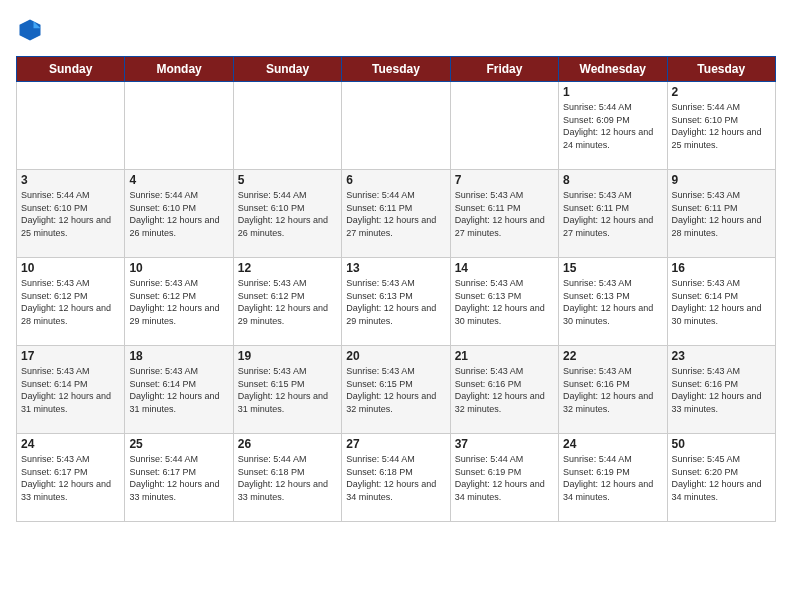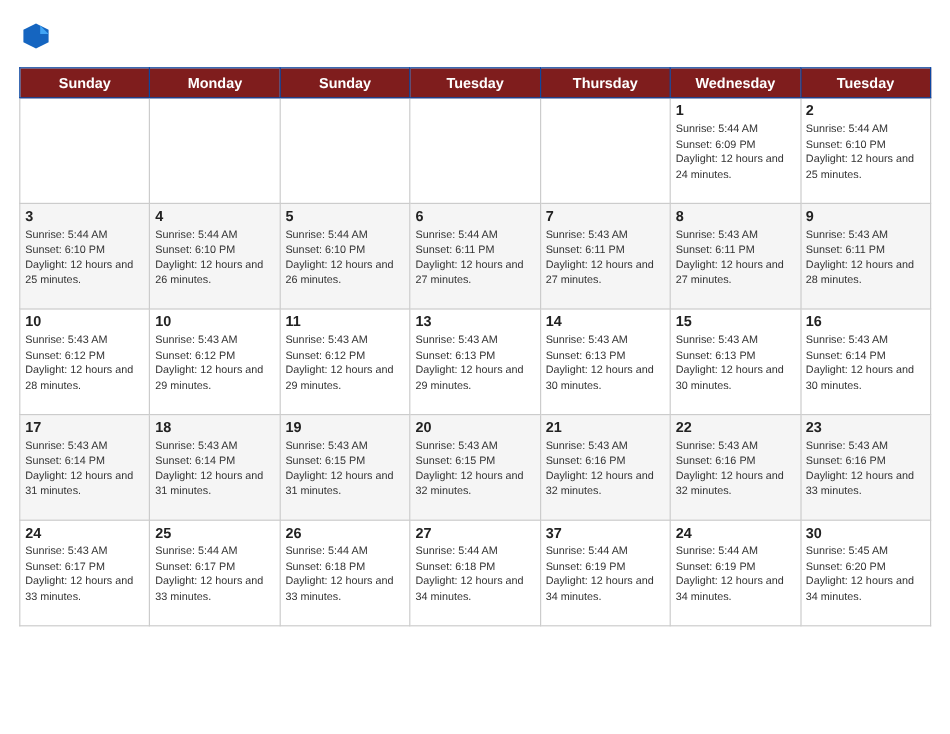--- a/index.html
+++ b/index.html
@@ -105,21 +105,21 @@
   </div>
 </div>
 
 <table>
   <thead>
     <tr id="thead-row">
         <th>Sunday</th>
         <th>Monday</th>
         <th>Sunday</th>
         <th>Tuesday</th>
-        <th>Thursday</th>
+        <th>Friday</th>
         <th>Wednesday</th>
         <th>Tuesday</th>
       </tr>
   </thead>
   <tbody id="calendar-body">
       <tr>
         <td class="empty-cell"></td>
         <td class="empty-cell"></td>
         <td class="empty-cell"></td>
         <td class="empty-cell"></td>
@@ -188,21 +188,21 @@
 Sunset: 6:12 PM
 Daylight: 12 hours and 28 minutes.</div>
         </td>
         <td>
           <span class="day-num">10</span>
           <div class="day-info" style="white-space: pre-line;">Sunrise: 5:43 AM
 Sunset: 6:12 PM
 Daylight: 12 hours and 29 minutes.</div>
         </td>
         <td>
-          <span class="day-num">11</span>
+          <span class="day-num">12</span>
           <div class="day-info" style="white-space: pre-line;">Sunrise: 5:43 AM
 Sunset: 6:12 PM
 Daylight: 12 hours and 29 minutes.</div>
         </td>
         <td>
           <span class="day-num">13</span>
           <div class="day-info" style="white-space: pre-line;">Sunrise: 5:43 AM
 Sunset: 6:13 PM
 Daylight: 12 hours and 29 minutes.</div>
         </td>
@@ -300,20 +300,20 @@
 Sunset: 6:19 PM
 Daylight: 12 hours and 34 minutes.</div>
         </td>
         <td>
           <span class="day-num">24</span>
           <div class="day-info" style="white-space: pre-line;">Sunrise: 5:44 AM
 Sunset: 6:19 PM
 Daylight: 12 hours and 34 minutes.</div>
         </td>
         <td>
-          <span class="day-num">30</span>
+          <span class="day-num">50</span>
           <div class="day-info" style="white-space: pre-line;">Sunrise: 5:45 AM
 Sunset: 6:20 PM
 Daylight: 12 hours and 34 minutes.</div>
         </td>
       </tr>
     </tbody>
 </table>
 
 </body></html>

